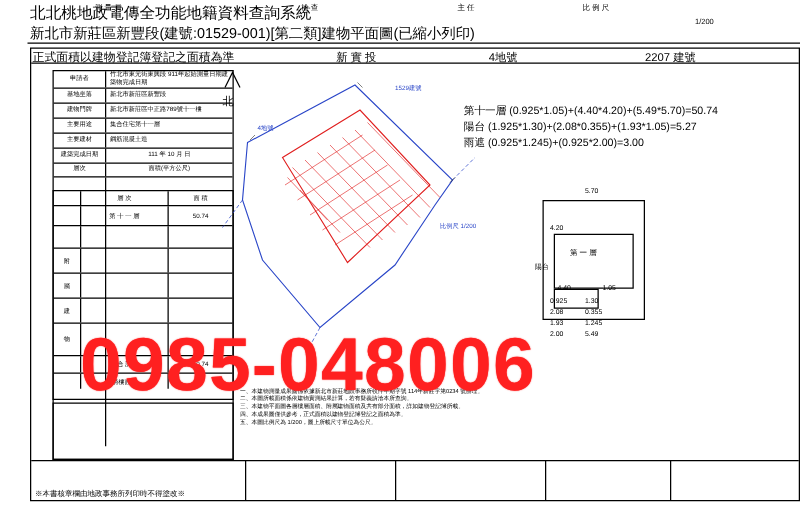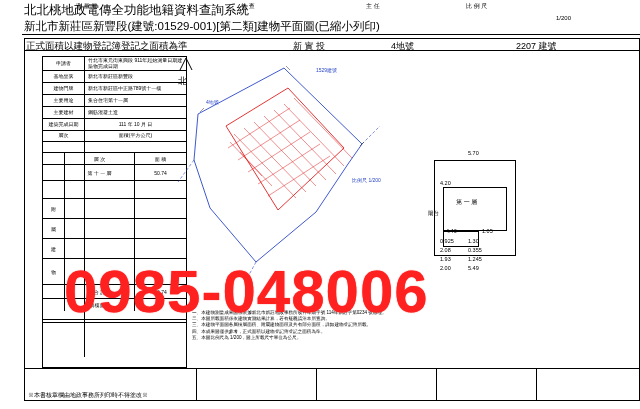--- a/index.html
+++ b/index.html
@@ -32,21 +32,21 @@
   }
 
   
   .frame{
     position:absolute;left:8px;top:38px;width:616px;height:363px;
     border:1px solid #000;background:#fff;box-sizing:border-box;
   }
   .frame-title{
     position:absolute;left:10px;top:40px;font-size:9.5px;white-space:nowrap;
   }
-  .frame-t2{position:absolute;left:253px;top:40px;font-size:9px;margin-left:24px;}
+  .frame-t2{position:absolute;left:253px;top:40px;font-size:9px;}
   .frame-t3{position:absolute;left:375px;top:40px;font-size:9px;}
   .frame-t4{position:absolute;left:500px;top:40px;font-size:9px;}
   .frame-rule{
     position:absolute;left:9px;top:50px;width:614px;height:0;border-top:1px solid #000;
   }
 
   
   .ltable{
     position:absolute;left:26px;top:56px;width:145px;height:312px;
     border:1px solid #000;box-sizing:border-box;font-size:5px;
@@ -231,20 +231,25 @@
     </div>
     <div class="frow h12">
       <div class="fc1"></div>
       <div class="fc2">騎樓面積</div>
       <div class="fc3"></div>
     </div>
   </div>
 
   <div class="ntable"></div>
 
+  <div class="formulas">
+    <div>第十一層 (0.925*1.05)+(4.40*4.20)+(5.49*5.70)=50.74</div>
+    <div>陽台 (1.925*1.30)+(2.08*0.355)+(1.93*1.05)=5.27</div>
+    <div>雨遮 (0.925*1.245)+(0.925*2.00)=3.00</div>
+  </div>
 
   <div class="rdiag">
     <div style="position:absolute;left:8px;top:26px;width:64px;height:44px;border:1px solid #000;box-sizing:border-box;"></div>
     <div style="position:absolute;left:8px;top:70px;width:36px;height:16px;border:1px solid #000;box-sizing:border-box;"></div>
   </div>
   <div class="rdlabel" style="left:452px;top:150px;">5.70</div>
   <div class="rdlabel" style="left:440px;top:198px;font-size:6px;">第 一 層</div>
   <div class="rdlabel" style="left:424px;top:180px;">4.20</div>
   <div class="rdlabel" style="left:430px;top:228px;">4.40</div>
   <div class="rdlabel" style="left:466px;top:228px;">1.05</div>

